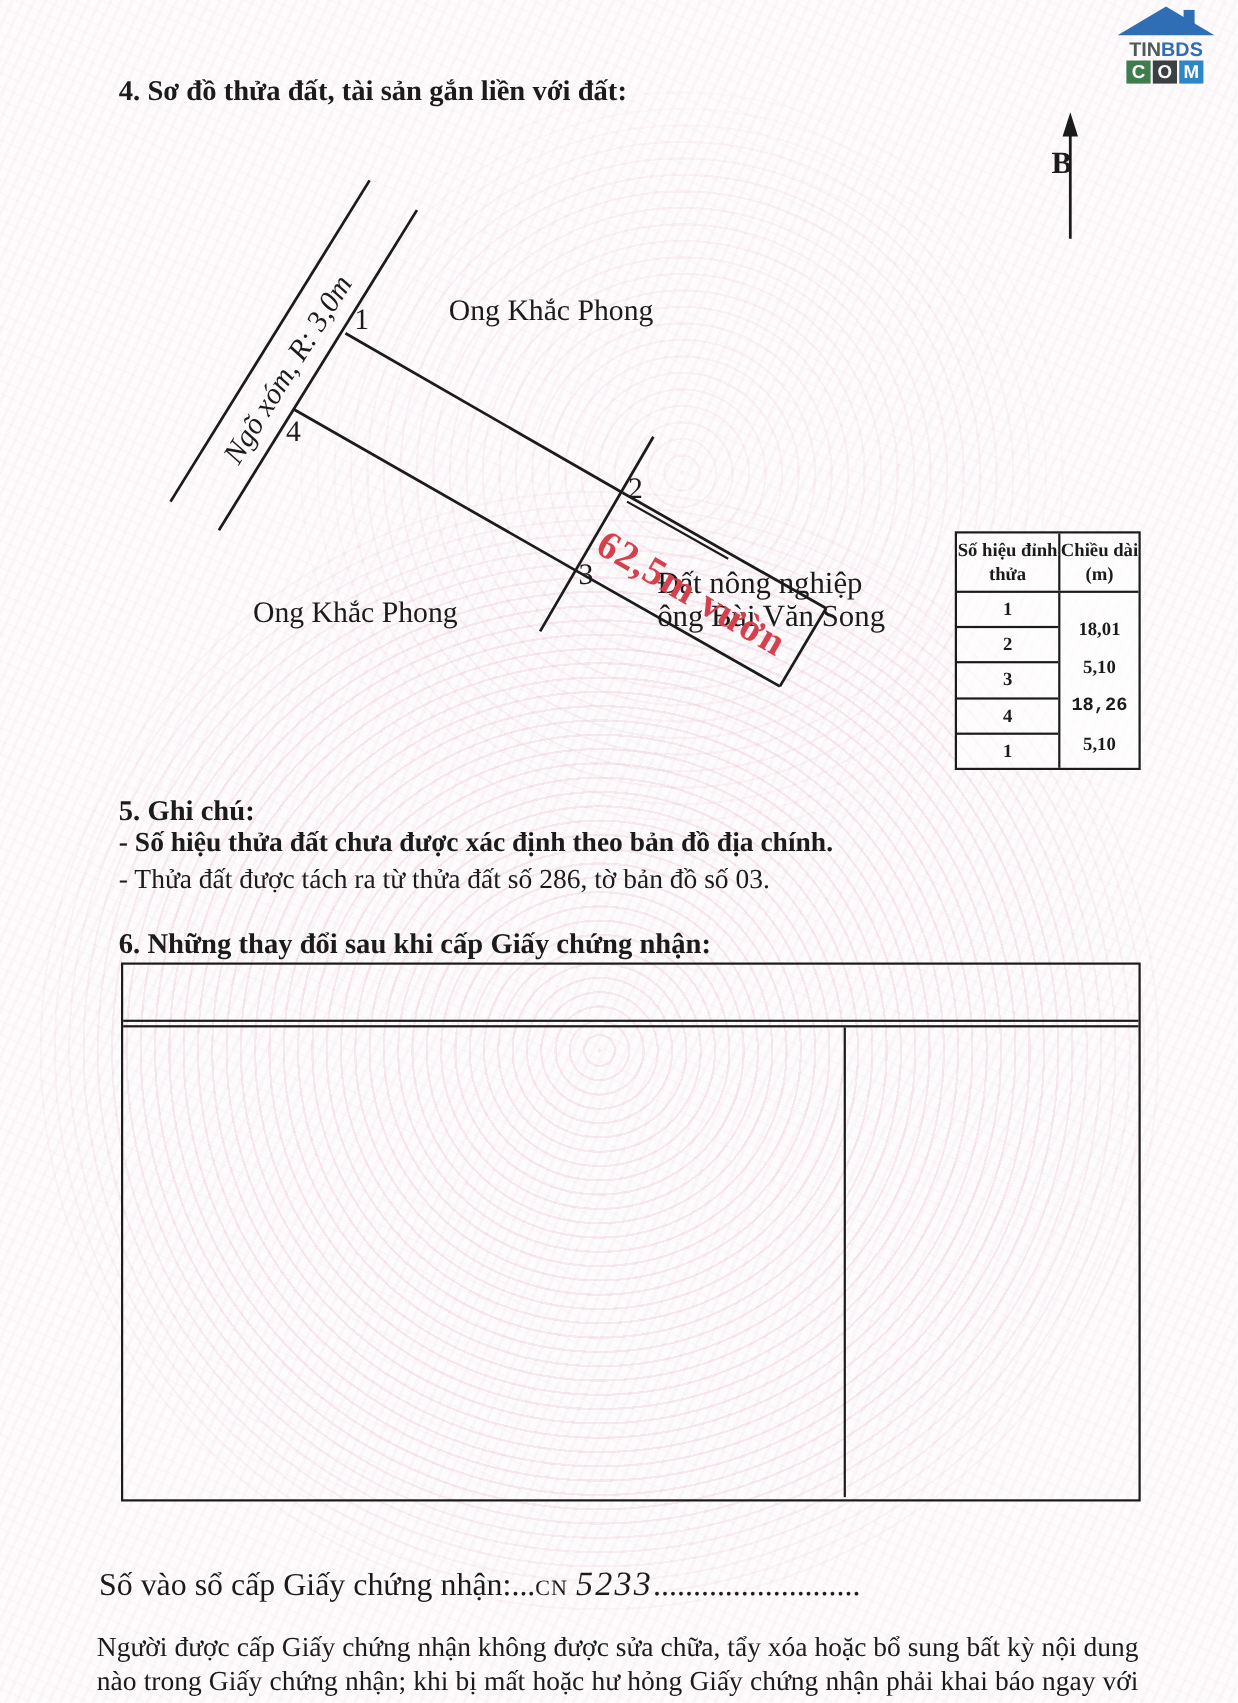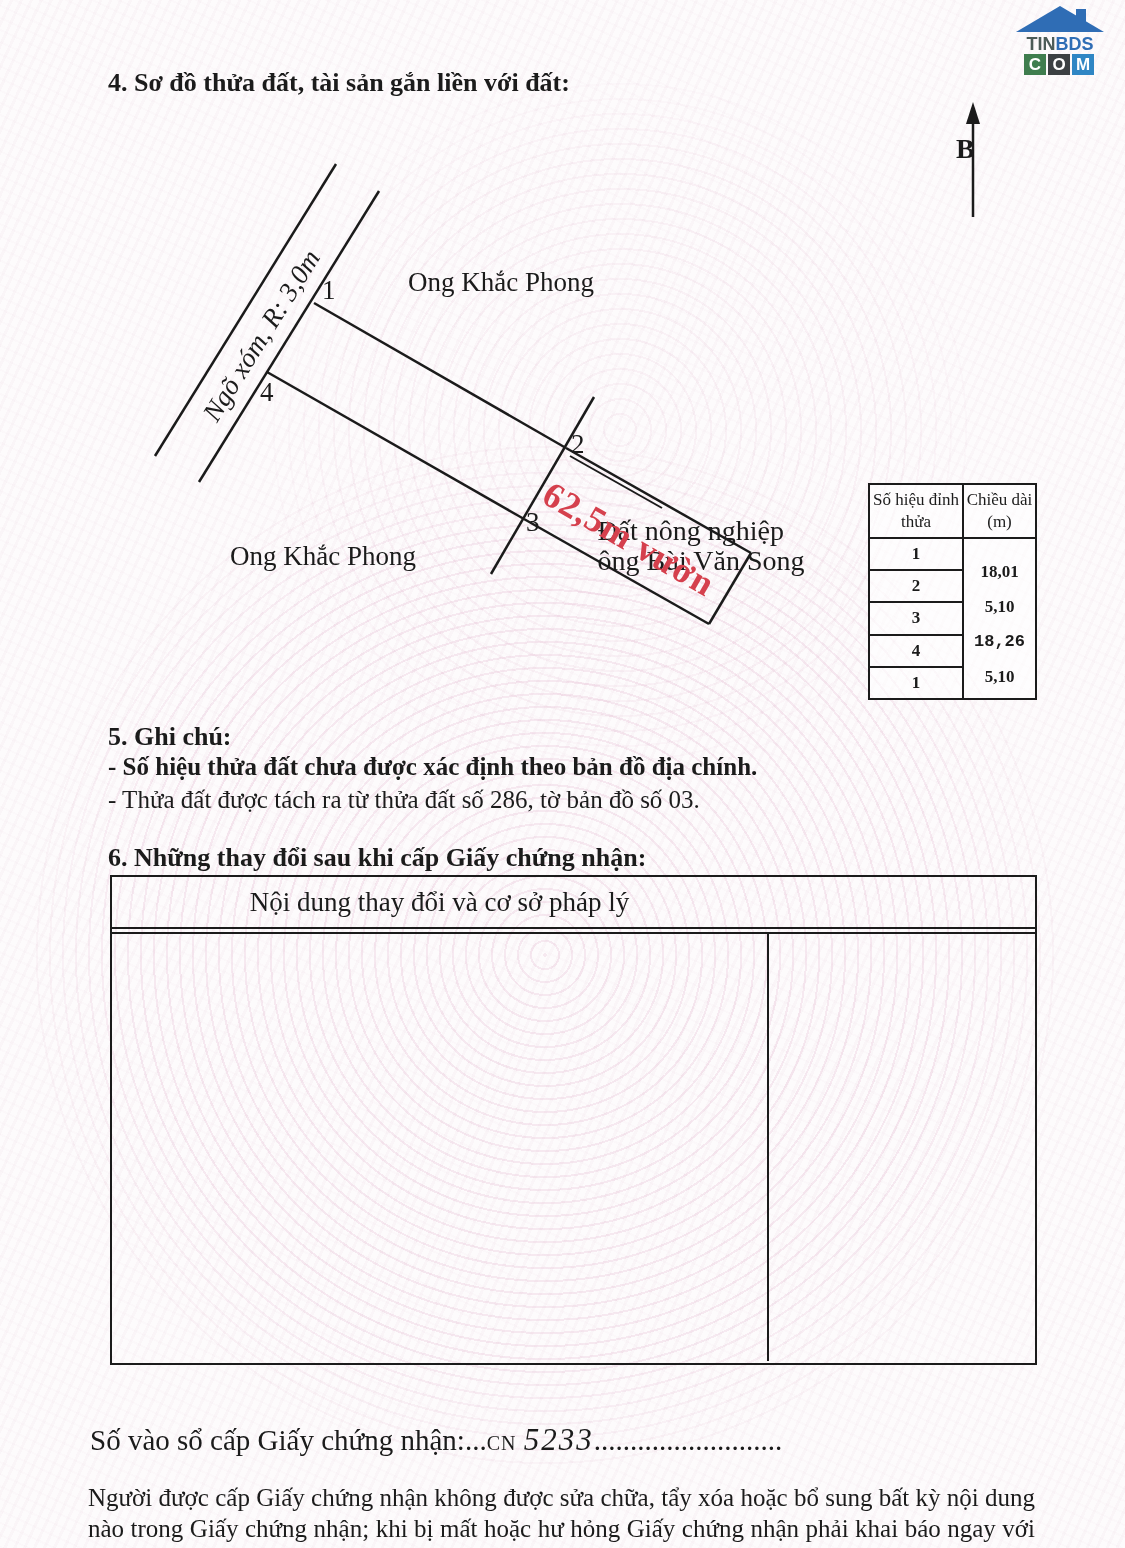--- a/index.html
+++ b/index.html
@@ -23,21 +23,21 @@
   .abs{position:absolute;}
   .ctr{transform:translate(-50%,-50%);}
   svg.lines{position:absolute;left:0;top:0;pointer-events:none;}
   .lbl{font-size:27px;line-height:1.1;white-space:nowrap;}
   .bold{font-weight:bold;}
   .sec-title{font-size:26px;font-weight:bold;white-space:nowrap;}
   .note-line{font-size:25px;white-space:nowrap;}
   
   .vtab{border:2px solid #1b1b1b;background:rgba(255,255,255,0.55);}
   .vtab .hdr{display:flex;border-bottom:2px solid #1b1b1b;}
-  .vtab .hcell{font-size:17px;font-weight:normal;text-align:center;line-height:22px;padding-top:4px;}
+  .vtab .hcell{font-size:17px;font-weight:bold;text-align:center;line-height:22px;padding-top:4px;}
   .vtab .body{display:flex;position:relative;}
   .vtab .idcol .idcell{
     height:30.2px;display:flex;align-items:center;justify-content:center;
     font-size:17px;font-weight:bold;border-bottom:2px solid #1b1b1b;
   }
   .vtab .idcol .idcell:last-child{border-bottom:none;}
   .vtab .lencol{position:relative;}
   .lenval{position:absolute;width:100%;text-align:center;font-size:17px;font-weight:bold;}
   
   .btab{border:2px solid #1b1b1b;}
@@ -144,23 +144,20 @@
   </div>
 </div>
 
 <div class="abs sec-title" style="left:108px;top:722px;">5. Ghi chú:</div>
 <div class="abs note-line" style="left:108px;top:753px;font-weight:bold;">- Số hiệu thửa đất chưa được xác định theo bản đồ địa chính.</div>
 <div class="abs note-line" style="left:108px;top:786px;">- Thửa đất được tách ra từ thửa đất số 286, tờ bản đồ số 03.</div>
 
 <div class="abs sec-title" style="left:108px;top:843px;">6. Những thay đổi sau khi cấp Giấy chứng nhận:</div>
 <div class="abs btab" style="left:110px;top:875px;width:923px;height:486px;">
   <div class="hrow">
-    <div class="hc hc1" style="width:655px;">
-      <span>Nội dung thay đổi và cơ sở pháp lý</span>
-    </div>
   </div>
   <div style="display:flex;height:427px;">
     <div style="width:655px;"></div>
     <div class="vdiv" style="flex:1;"></div>
   </div>
 </div>
 
 <div class="abs serial" style="left:90px;top:1422px;">
   <span>Số vào sổ cấp Giấy chứng nhận:</span><span>...</span><span class="cn">CN</span> <span class="num">5233</span><span>..........................</span>
 </div>

